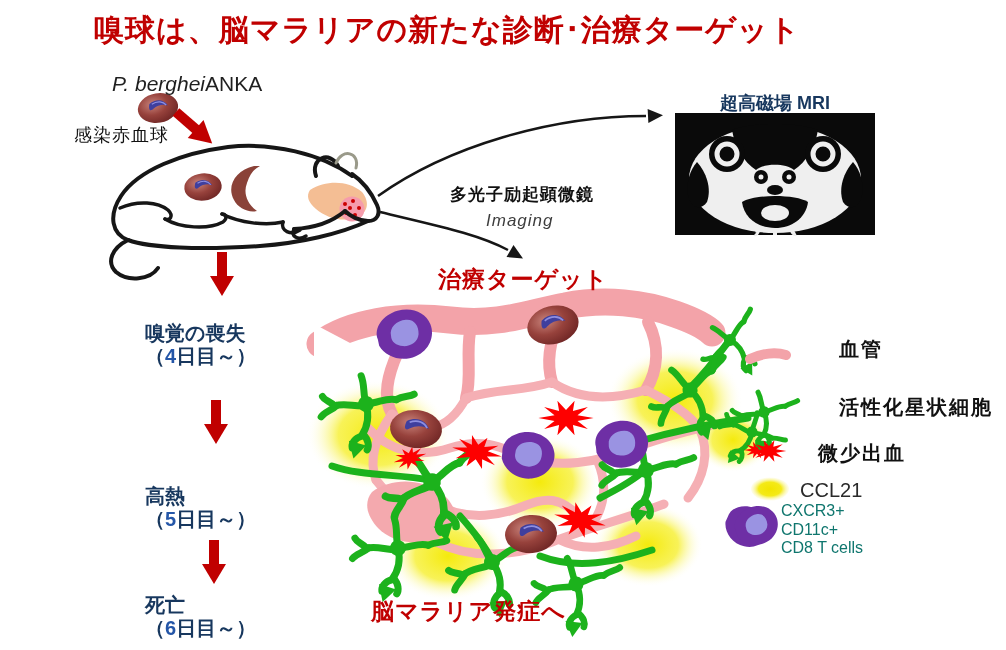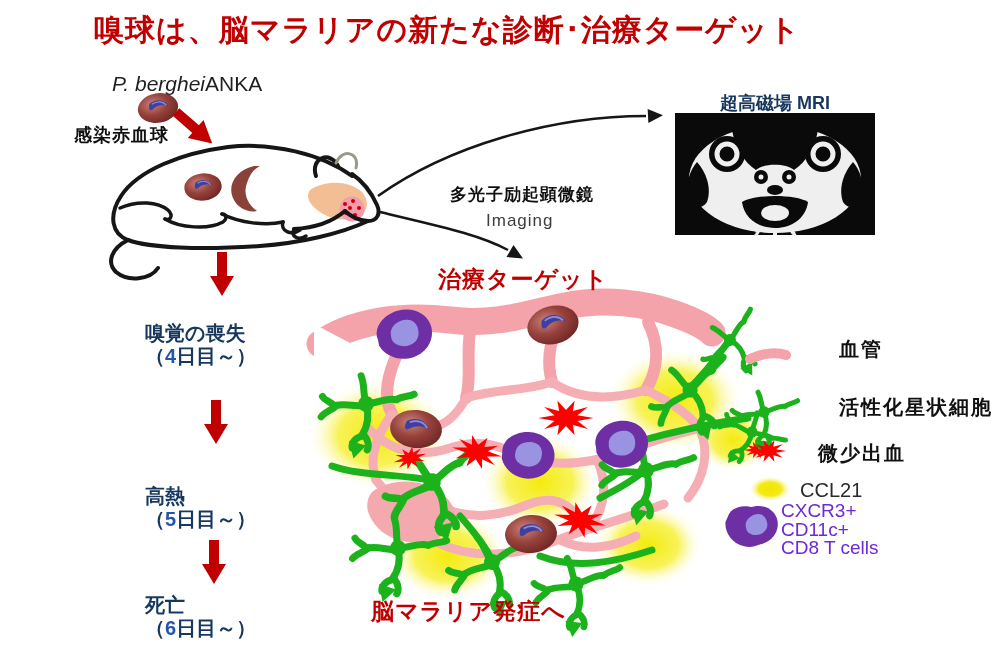--- a/index.html
+++ b/index.html
@@ -8,37 +8,37 @@
     font-family:"Liberation Sans","DejaVu Sans",sans-serif;
   }
   .abs{position:absolute;}
   #art{position:absolute;left:0;top:0;}
   .title{
     left:94px;top:10px;width:912px;
     font-size:30px;font-weight:bold;color:#C00000;letter-spacing:1px;white-space:nowrap;
   }
   .pberghei{left:112px;top:72px;font-size:21px;color:#1f1f1f;white-space:nowrap;}
   .pberghei .sp{font-style:italic;}
-  .infected-label{left:74px;top:123px;font-size:18px;font-weight:bold;color:#111;letter-spacing:1px;}
+  .infected-label{left:74px;top:123px;font-size:18px;font-weight:normal;color:#111;letter-spacing:1px;}
   .mri-label{left:672px;top:91px;width:206px;text-align:center;font-size:18px;font-weight:bold;color:#17375E;white-space:nowrap;}
   .microscope-label{left:450px;top:183px;font-size:17px;font-weight:bold;color:#111;letter-spacing:1px;}
-  .imaging-label{left:486px;top:211px;font-size:17px;color:#3d3d3d;letter-spacing:1px;}
+  .imaging-label{left:486px;top:211px;font-size:17px;color:#3d3d3d;letter-spacing:1px;font-style:italic;}
   .tl-item{width:150px;color:#17375E;font-weight:bold;font-size:20px;line-height:23px;white-space:nowrap;}
   .tl-1{left:145px;top:322px;}
   .tl-2{left:145px;top:485px;}
   .tl-3{left:145px;top:594px;}
   .day-num{color:#2456A8;}
   .path-heading{left:368px;top:264px;width:310px;text-align:center;font-size:23px;font-weight:bold;color:#C00000;letter-spacing:1px;white-space:nowrap;}
   .outcome{left:371px;top:596px;width:310px;font-size:23px;font-weight:bold;color:#C00000;letter-spacing:1px;white-space:nowrap;}
   .lg-jp{font-size:20px;font-weight:bold;color:#111;letter-spacing:2px;white-space:nowrap;margin-left:31px;}
   .lg-vessel{left:808px;top:336px;}
   .lg-astro{left:808px;top:394px;}
   .lg-hem{left:787px;top:440px;}
   .lg-ccl{left:800px;top:479px;font-size:20px;color:#2a2a2a;white-space:nowrap;}
-  .lg-tcell{left:781px;top:502px;font-size:19px;line-height:18.5px;color:#6d28d9;white-space:nowrap;}
+  .lg-tcell{left:781px;top:502px;font-size:16px;line-height:18.5px;color:#0f766e;white-space:nowrap;}
 </style>
 </head>
 <body>
 
 <div id="canvas">
 
   <svg id="art" width="1006" height="650" viewBox="0 0 1006 650">
     <defs>
       <radialGradient id="glowG">
         <stop offset="0%" stop-color="#F4E900" stop-opacity="0.95"></stop>

